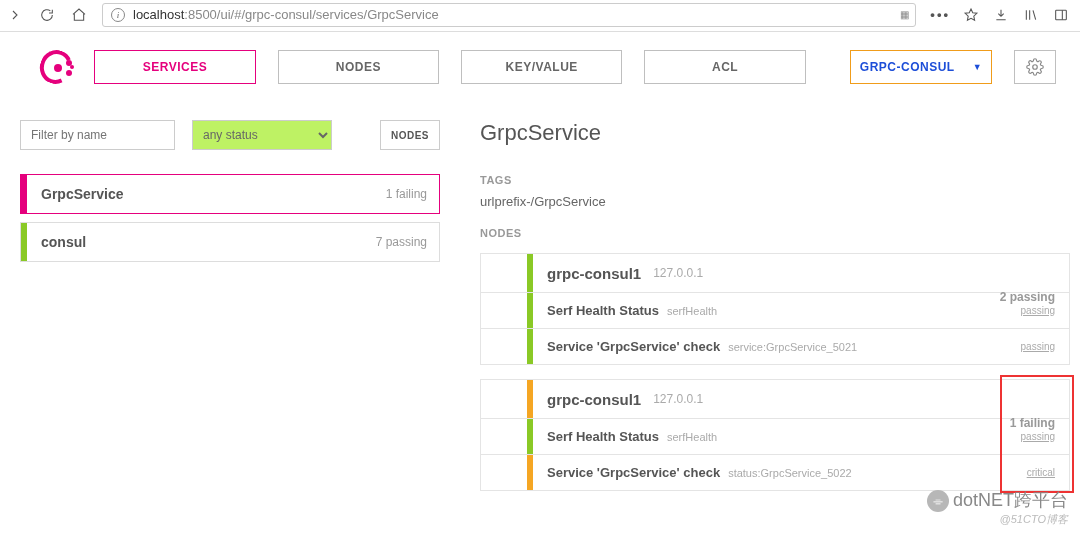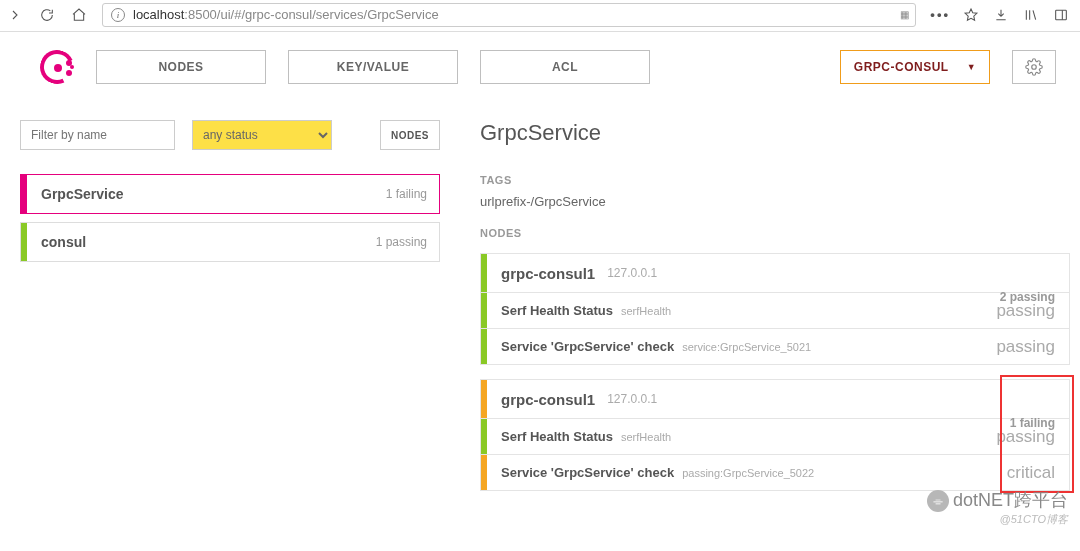--- a/index.html
+++ b/index.html
@@ -22,62 +22,62 @@
   .hdr { display:flex; align-items:center; gap:22px; padding:18px 24px 18px 40px; }
   .logo { width:34px; height:34px; position:relative; }
   .logo .ring { position:absolute; inset:0; border:4px solid #e5007d; border-right-color:transparent; border-radius:50%; transform:rotate(20deg); }
   .logo .cdot { position:absolute; width:6px; height:6px; background:#e5007d; border-radius:50%; }
   .logo .cdot.c  { top:14px; left:14px; width:8px; height:8px; }
   .logo .cdot.r1 { top:10px; left:26px; }
   .logo .cdot.r2 { top:15px; left:30px; width:4px; height:4px; }
   .logo .cdot.r3 { top:20px; left:26px; }
   .tabbtn { border:1px solid #bfbfbf; background:#fff; height:34px; width:170px; display:flex; align-items:center; justify-content:center; font-size:12px; font-weight:600; letter-spacing:.5px; color:#666; cursor:pointer; }
   .tabbtn.active { border-color:#e5007d; color:#e5007d; }
-  .tabbtn.dc { border-color:#f09c1a; color:#7f1d1d; width:150px;gap:12px; }
+  .tabbtn.dc { border-color:#f09c1a; color:#1d4ed8; width:150px;gap:12px; }
   .tabbtn.dc .caret { margin-left:6px; font-size:9px; }
   .gearbtn { border:1px solid #bfbfbf; width:44px; height:34px; display:flex; align-items:center; justify-content:center; color:#888; cursor:pointer; }
   .hdr .spacer { margin-left:auto; }
 
   
   .main { display:flex; padding:18px 10px 0 20px; gap:40px; }
   .left { width:420px; }
   .right { flex:1; }
 
   
   .filters { display:flex; gap:17px; align-items:center; }
   .filt-in { border:1px solid #ccc; height:30px; width:155px; padding:0 10px; font-size:12px; color:#888; }
-  .filt-sel { border:1px solid #ccc; height:30px; width:140px; font-size:12px; color:#666; padding:0 6px; background:#fde047; }
+  .filt-sel { border:1px solid #ccc; height:30px; width:140px; font-size:12px; color:#666; padding:0 6px; background:#bef264; }
   .expand { border:1px solid #ccc; height:30px; padding:0 10px; font-size:10px; font-weight:600; letter-spacing:.5px; color:#555; background:#fff; cursor:pointer; margin-left:auto; }
 
   
   .svc-list { margin-top:24px; display:flex; flex-direction:column; gap:8px; }
   .svc-item { display:flex; align-items:center; border:1px solid #ddd; height:40px; cursor:pointer; }
   .svc-item.sel { border-color:#e5007d; }
   .svc-item .bar { width:6px; height:100%; }
   .bar.pink  { background:#e5007d; }
   .bar.green { background:#8ac926; }
   .bar.orange{ background:#f5a623; }
   .svc-item .name { margin-left:14px; font-size:14px; font-weight:600; color:#555; }
   .svc-item .stat { margin-left:auto; margin-right:12px; font-size:12px; color:#999; }
 
   
   h2.title { font-size:22px; font-weight:500; color:#555; margin-bottom:28px; }
   .label { font-size:11px; font-weight:700; letter-spacing:.5px; color:#999; margin-bottom:8px; }
   .tagval { font-size:13px; color:#666; margin-bottom:18px; }
 
   .node { margin-top:14px; }
-  .node-head, .check { display:flex; align-items:center; border:1px solid #e4e4e4; height:40px; }
+  .node-head, .check { display:flex; align-items:center; border:1px solid #e4e4e4; height:40px;padding-left:46px; }
   .check { height:36px; border-top:none; }
   .node .bar { width:6px; height:100%; }
   .node-head .nname { margin-left:14px; font-size:15px; font-weight:600; color:#555; }
   .node-head .ip { margin-left:12px; font-size:12px; color:#aaa; }
   .node-head .nstat { margin-left:auto; margin-right:14px; font-size:12px; font-weight:600; color:#999;margin-top:48px; }
   .check .cname { margin-left:14px; font-size:13px; font-weight:600; color:#555; }
   .check .cid { margin-left:8px; font-size:11px; color:#aaa; }
-  .check .cstat { margin-left:auto; margin-right:14px; font-size:17px; color:#aaa; }
+  .check .cstat { margin-left:auto; margin-right:14px; font-size:10px; color:#aaa;text-decoration:underline; }
   .hl { position:absolute; border:2px solid #e33; pointer-events:none; }
 
   .wm { position:absolute; right:12px; bottom:24px; text-align:right; }
   .wm .a { font-size:18px; color:#888; }
   .wm .b { font-size:11px; color:#bbb;font-style:italic; }
   .wm .wx { width:22px; height:22px; border-radius:50%; background:#b7b7b7; color:#fff; display:inline-flex; align-items:center; justify-content:center; font-size:12px; margin-right:4px; vertical-align:middle; }
 </style>
 </head>
 <body>
 
@@ -129,20 +129,21 @@
 </div>
 
 <div class="hdr">
   <div class="logo">
     <div class="ring"></div>
       <div class="cdot c"></div>
       <div class="cdot r1"></div>
       <div class="cdot r2"></div>
       <div class="cdot r3"></div>
   </div>
+  <div class="tabbtn active">SERVICES</div>
   <div class="tabbtn">NODES</div>
   <div class="tabbtn">KEY/VALUE</div>
   <div class="tabbtn">ACL</div>
   <div class="spacer"></div>
   <div class="tabbtn dc">
       <span>GRPC-CONSUL</span>
       <span class="caret">▼</span>
     </div>
   <div class="gearbtn">
     <svg width="18" height="18" viewBox="0 0 24 24" fill="none" stroke="#888" stroke-width="1.6">
@@ -161,21 +162,21 @@
     </div>
     <div class="svc-list" id="svc-list">
         <div class="svc-item sel">
           <div class="bar pink"></div>
     <div class="name">GrpcService</div>
     <div class="stat">1 failing</div>
         </div>
         <div class="svc-item">
           <div class="bar green"></div>
     <div class="name">consul</div>
-    <div class="stat">1 passing</div>
+    <div class="stat">7 passing</div>
         </div>
       </div>
   </div>
 
   <div class="right" style="position:relative">
     <h2 class="title">GrpcService</h2>
     <div class="label">TAGS</div>
     <div class="tagval">urlprefix-/GrpcService</div>
     <div class="label">NODES</div>
     <div id="nodes">
@@ -208,21 +209,21 @@
     </div>
           <div class="check">
       <div class="bar green"></div>
       <div class="cname">Serf Health Status</div>
       <div class="cid">serfHealth</div>
       <div class="cstat">passing</div>
     </div>
           <div class="check">
       <div class="bar orange"></div>
       <div class="cname">Service 'GrpcService' check</div>
-      <div class="cid">passing:GrpcService_5022</div>
+      <div class="cid">status:GrpcService_5022</div>
       <div class="cstat">critical</div>
     </div>
           <div class="hl" style="top:-4px;right:-4px;width:74px;height:118px"></div>
         </div>
       </div>
   </div>
 </div>
 
 <div class="wm">
   <div class="a"><span class="wx">⌯</span><span>dotNET跨平台</span></div>

